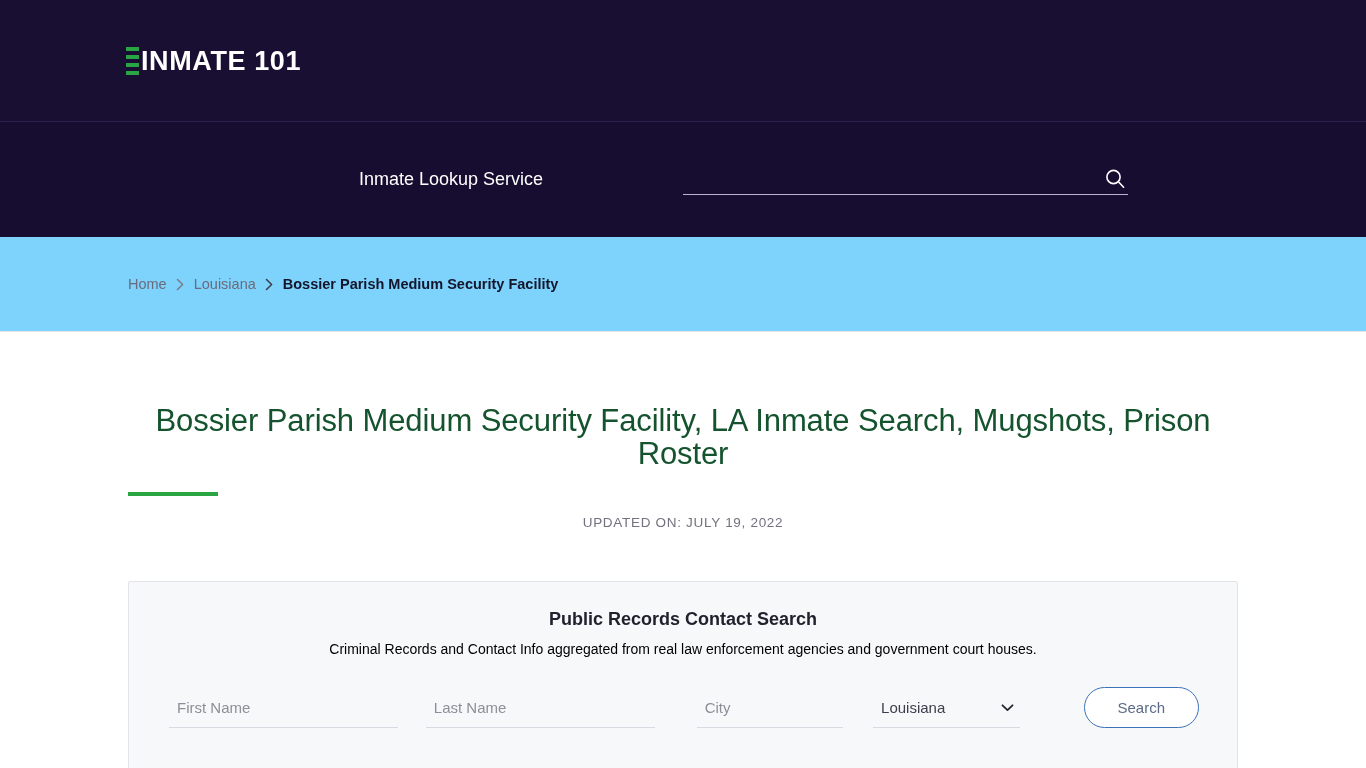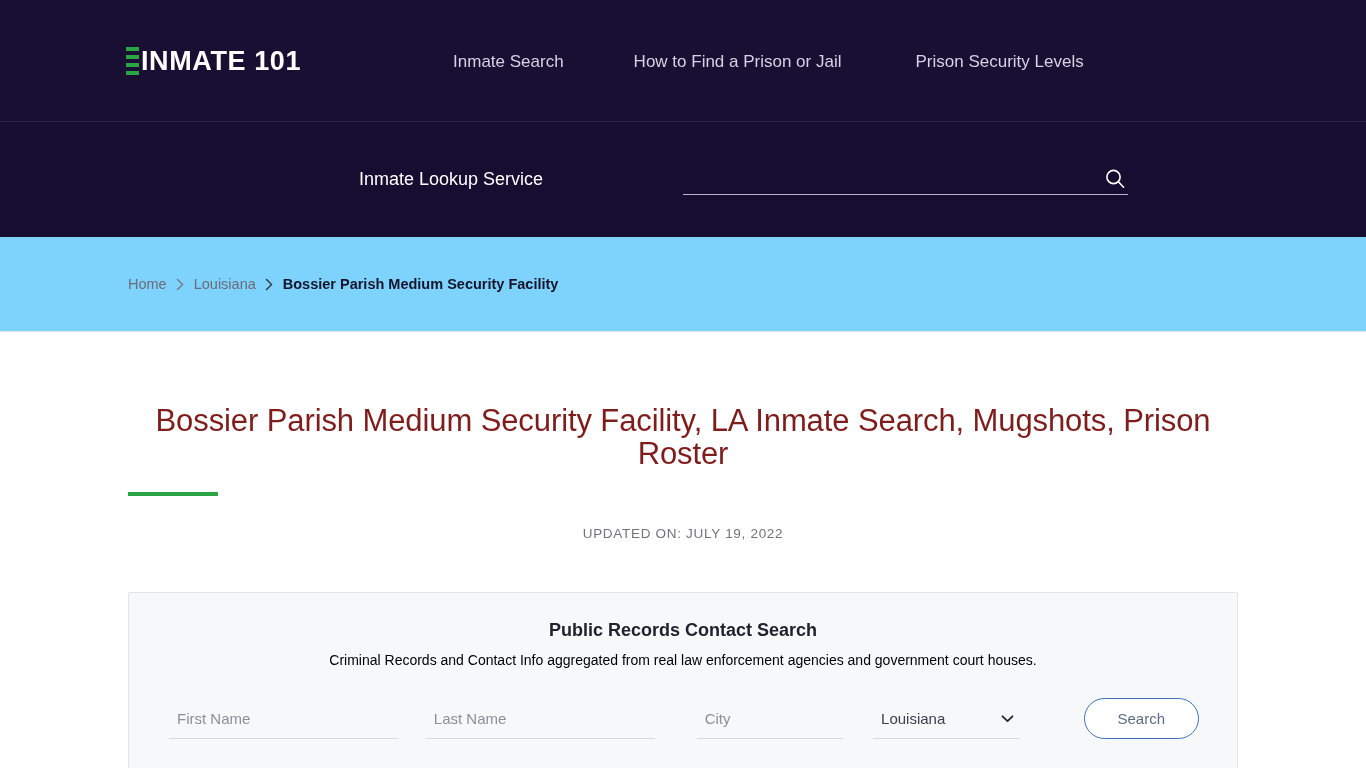--- a/index.html
+++ b/index.html
@@ -167,32 +167,32 @@
     padding-top: 0;
   }
   .page-title {
     width: 1110px;
     margin: 0 auto;
     padding-top: 72px;
     text-align: center;
     font-size: 31px;
     font-weight: 400;
     line-height: 1.07;
-    color: #7f1d1d;
+    color: #14532d;
     letter-spacing: -0.1px;
   }
   .title-rule {
     width: 90px;
     height: 4px;
     background: #2aa544;
     margin: 22px 0 0 128px;
   }
   .updated {
     text-align: center;
-    margin-top: 30px;
+    margin-top: 19px;
     font-size: 13.5px;
     letter-spacing: 0.7px;
     color: #72727f;
   }
 
   
   .panel {
     width: 1110px;
     margin: 51px auto 0 auto;
     background: #f7f8fa;
@@ -279,25 +279,20 @@
 <header class="topbar">
   <a class="brand" href="#">
     <span class="brand-mark">
       <i></i>
         <i></i>
         <i></i>
         <i></i>
     </span>
     <span class="brand-text">INMATE 101</span>
   </a>
-  <nav class="nav">
-    <a href="#">Inmate Search</a>
-    <a href="#">How to Find a Prison or Jail</a>
-    <a href="#">Prison Security Levels</a>
-  </nav>
 </header>
 
 <section class="lookupbar">
   <span class="lookup-label">Inmate Lookup Service</span>
   <div class="lookup-field">
     <input class="lookup-input" type="text" value="" placeholder="" style="">
     <button class="search-btn-icon">
       <svg width="22" height="22" viewBox="0 0 22 22" fill="none">
         <circle cx="9.5" cy="9" r="6.6" stroke="#ffffff" stroke-width="1.6"></circle>
         <line x1="14.4" y1="13.8" x2="19.6" y2="19.2" stroke="#ffffff" stroke-width="1.6" stroke-linecap="round"></line>

